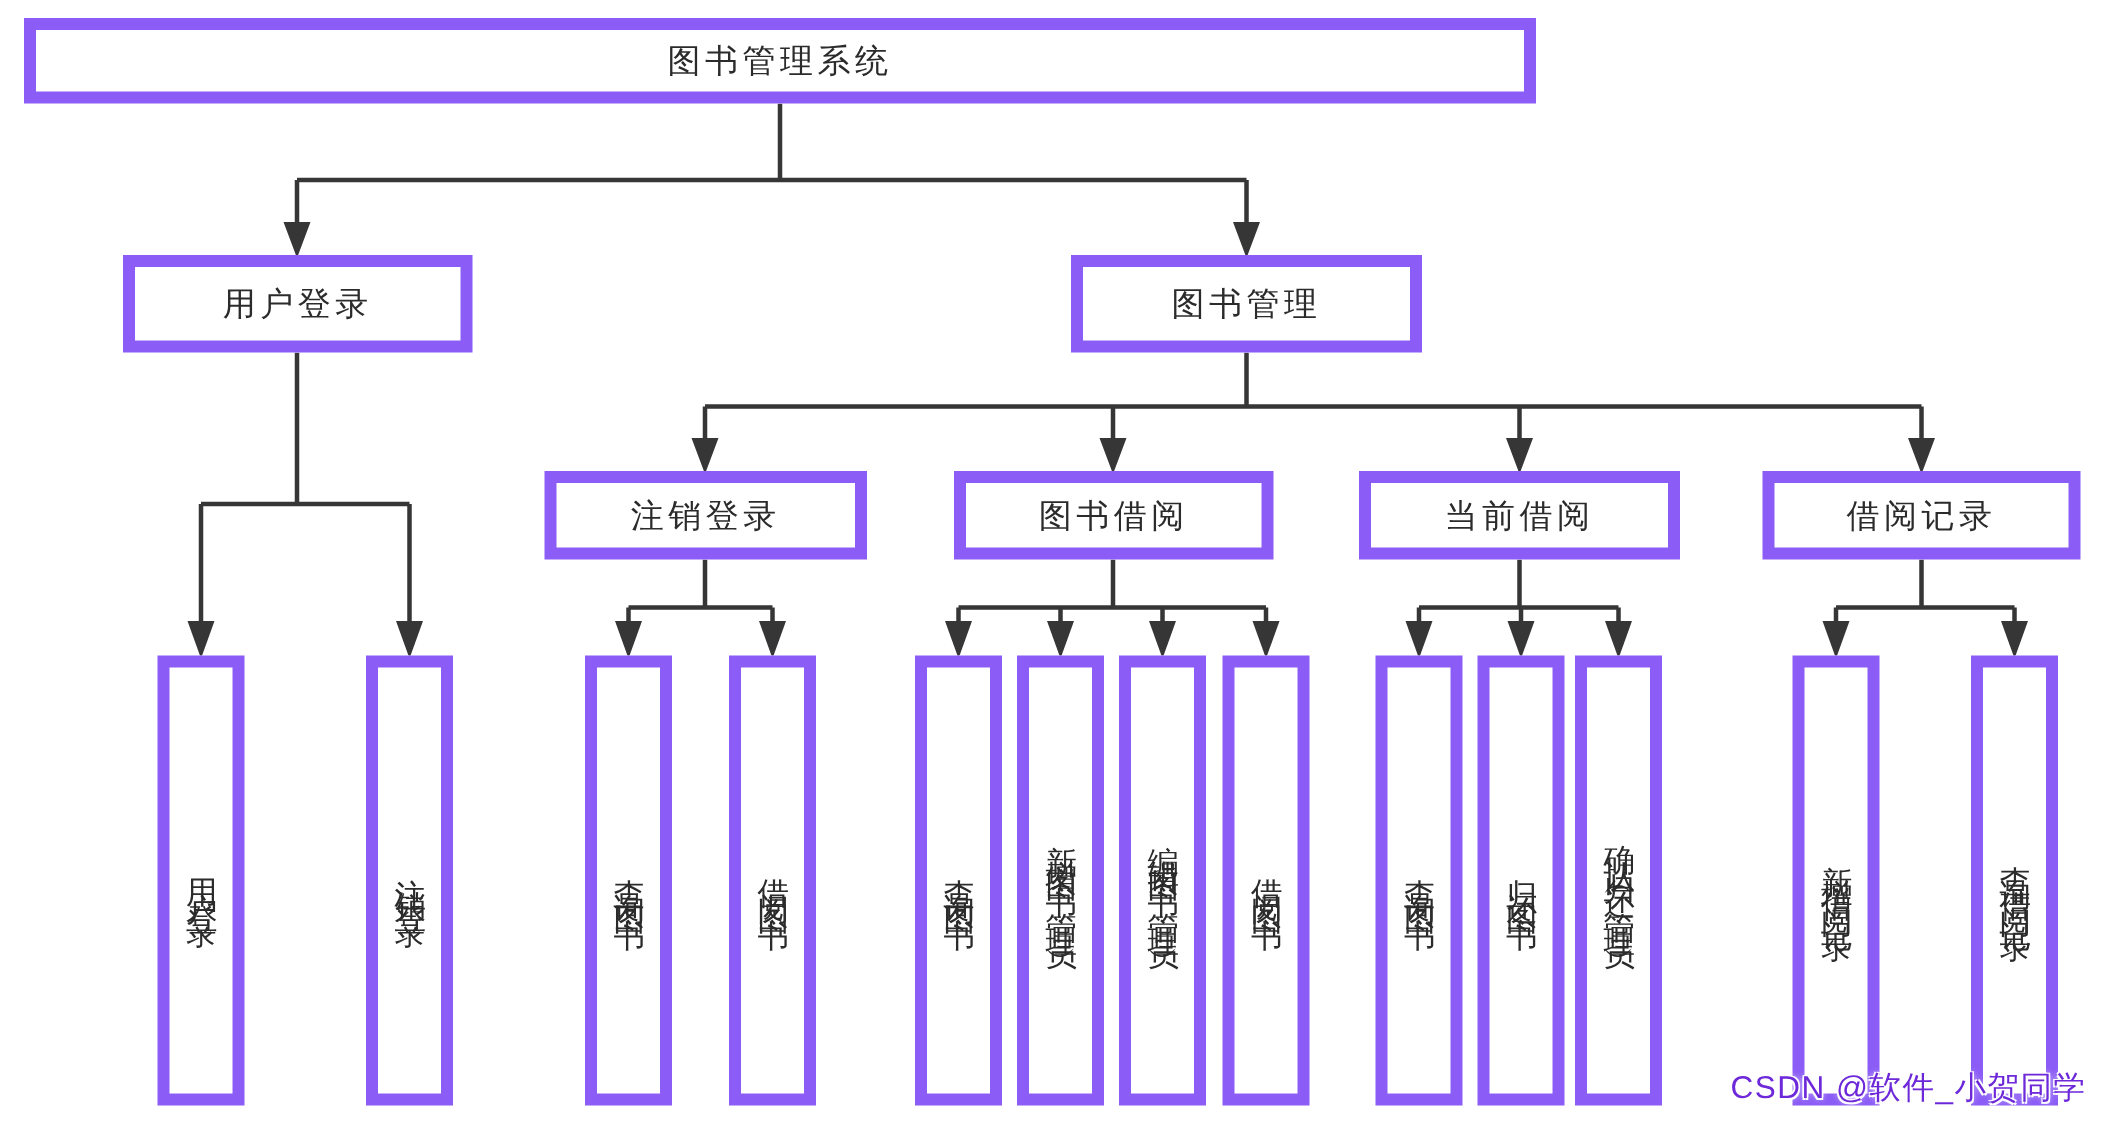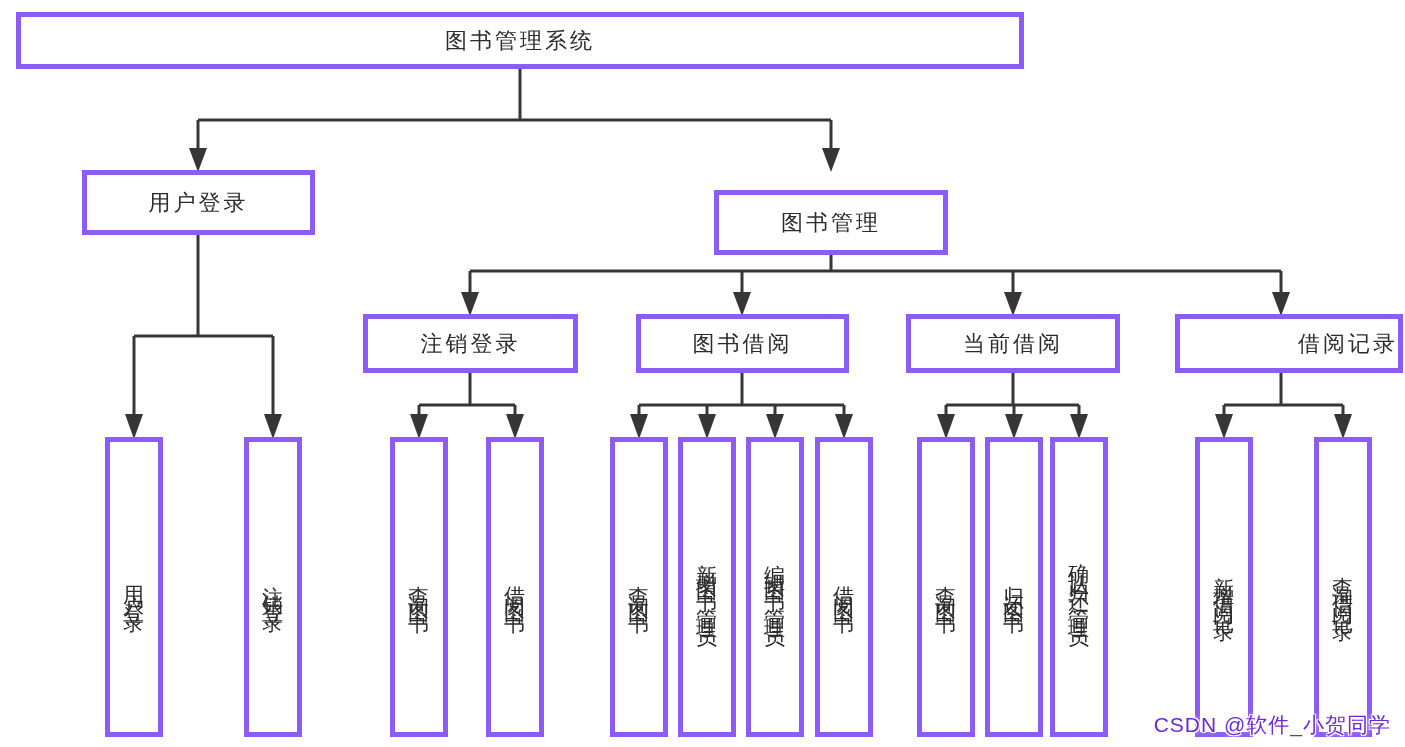--- a/index.html
+++ b/index.html
@@ -16,42 +16,42 @@
 
   .connectors {
     position: absolute;
     left: 0; top: 0;
     width: 1405px; height: 747px;
   }
 
   .node {
     position: absolute;
     background: #ffffff;
-    border: 5px solid #8b5cf6;
+    border: 8px solid #8b5cf6;
     display: flex;
     align-items: center;
     justify-content: center;
     color: #2b2b2b;
     font-size: 22px;
     letter-spacing: 3px;
     text-align: center;
     z-index: 2;
   }
 
   .root  { left: 16px;  top: 12px;  width: 1008px; height: 57px; }
 
   .lvl2  { top: 170px; height: 65px; }
   .user-login    { left: 82px;  width: 233px; }
-  .book-mgmt     { left: 714px; width: 234px; margin-top: 20px; }
+  .book-mgmt     { left: 714px; width: 234px; }
 
   .lvl3  { top: 314px; height: 59px; }
   .new-book      { left: 363px;  width: 215px; }
   .book-borrow   { left: 636px;  width: 213px; }
   .cur-borrow    { left: 906px;  width: 214px; }
-  .borrow-rec    { left: 1175px; width: 228px; justify-content: flex-end; }
+  .borrow-rec    { left: 1175px; width: 212px; }
 
   .leaf {
     top: 437px;
     width: 58px;
     height: 300px;
   }
   .vtext {
     writing-mode: vertical-rl;
     text-orientation: mixed;
     font-size: 21px;

